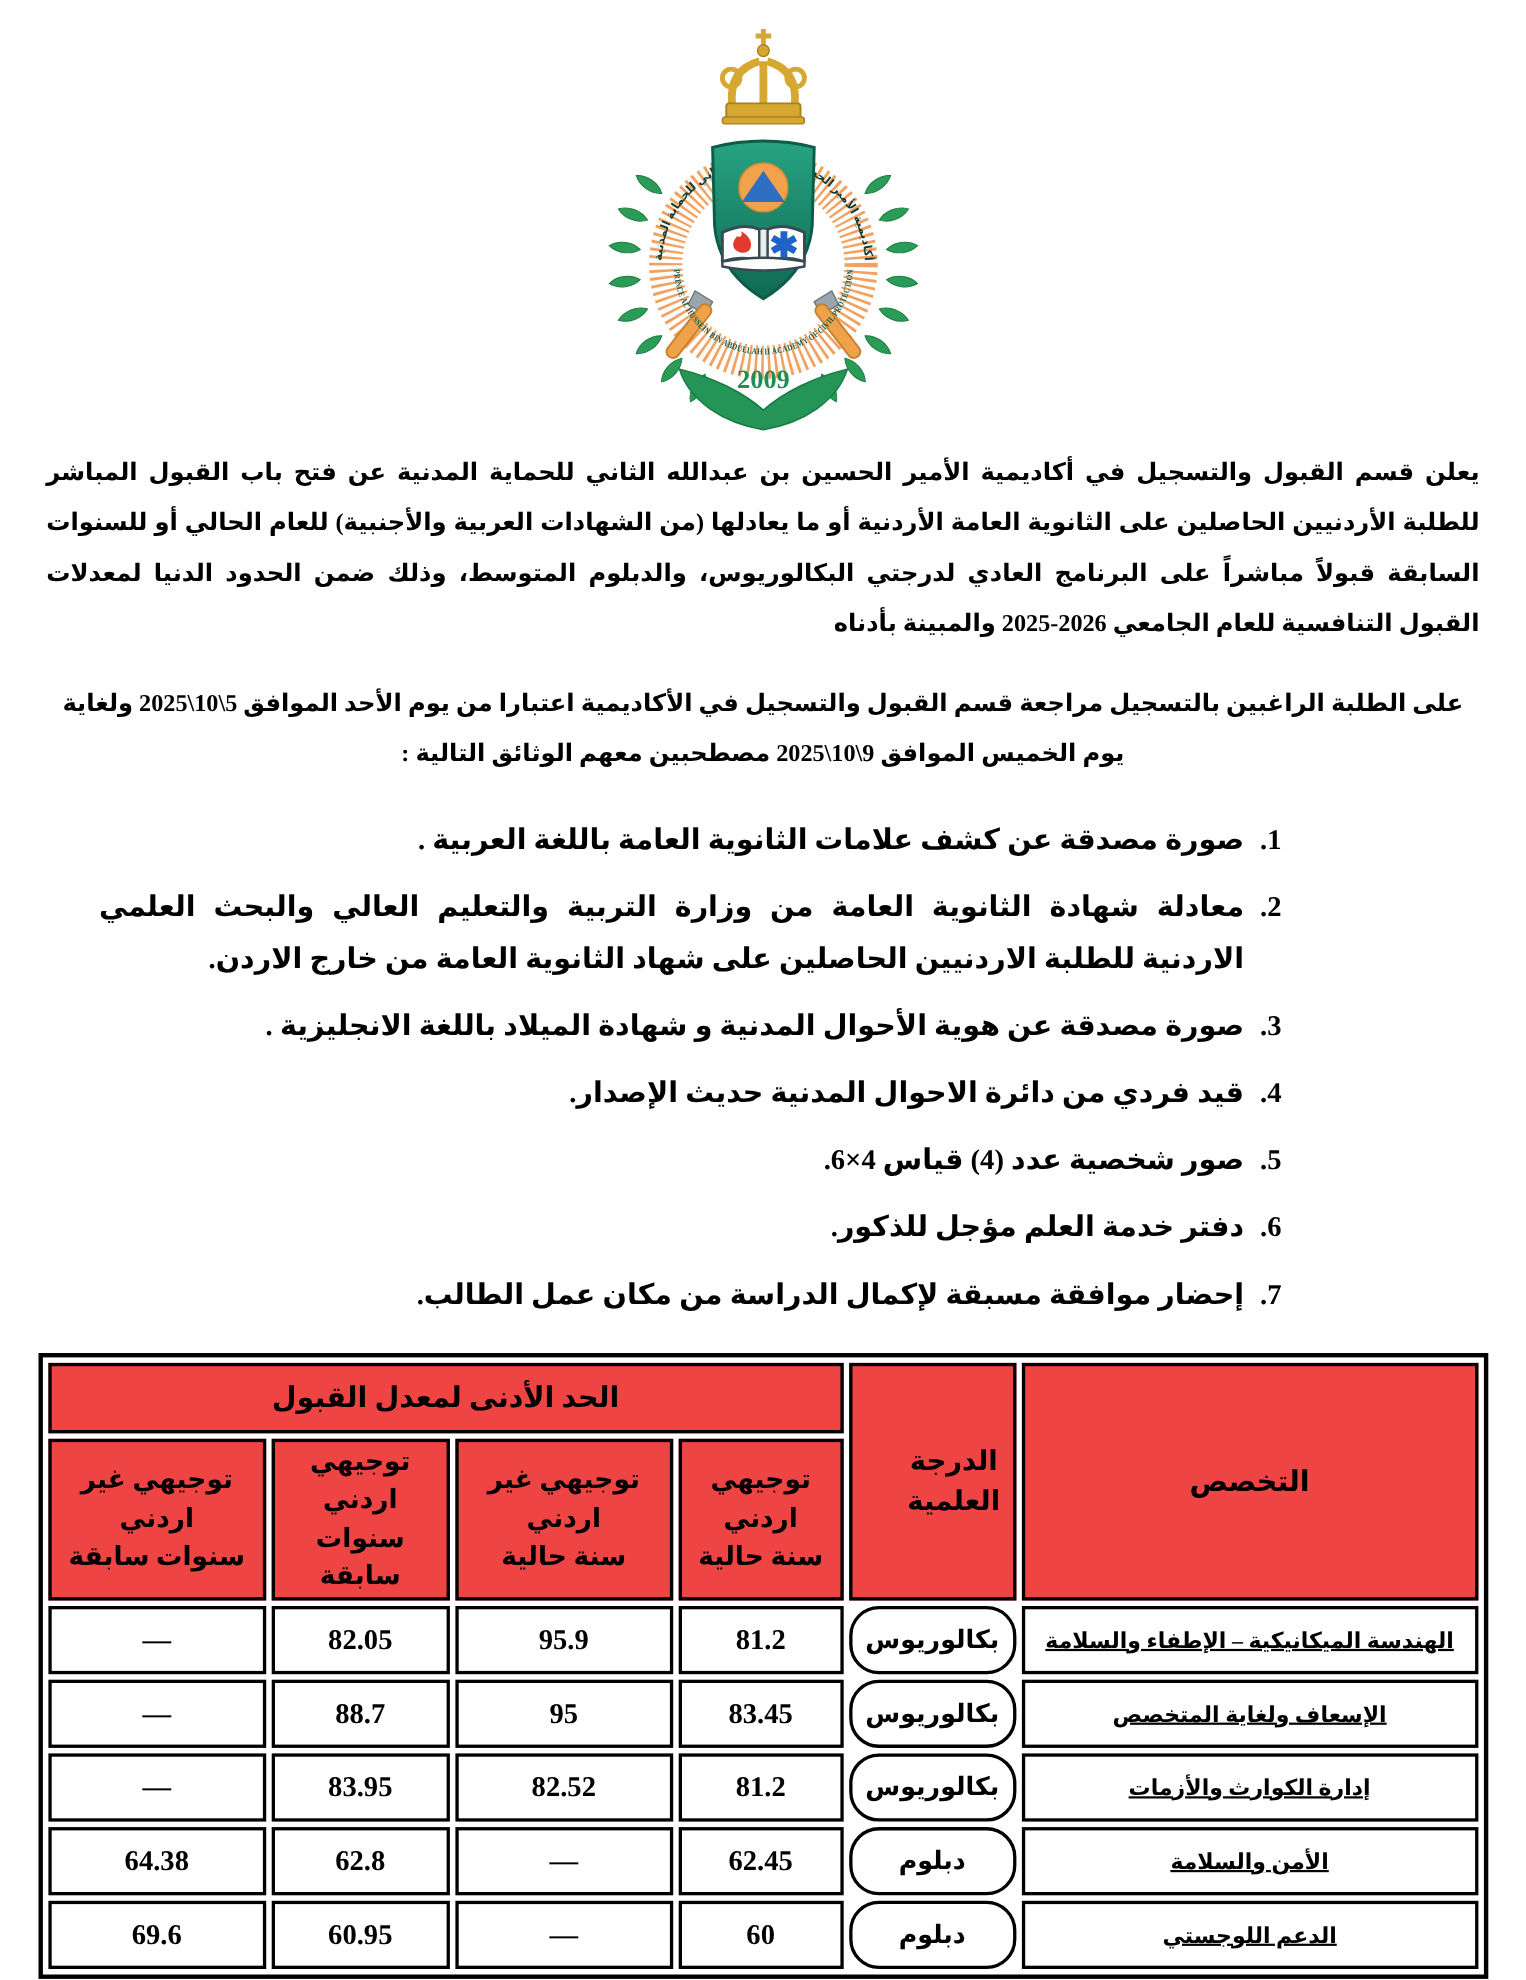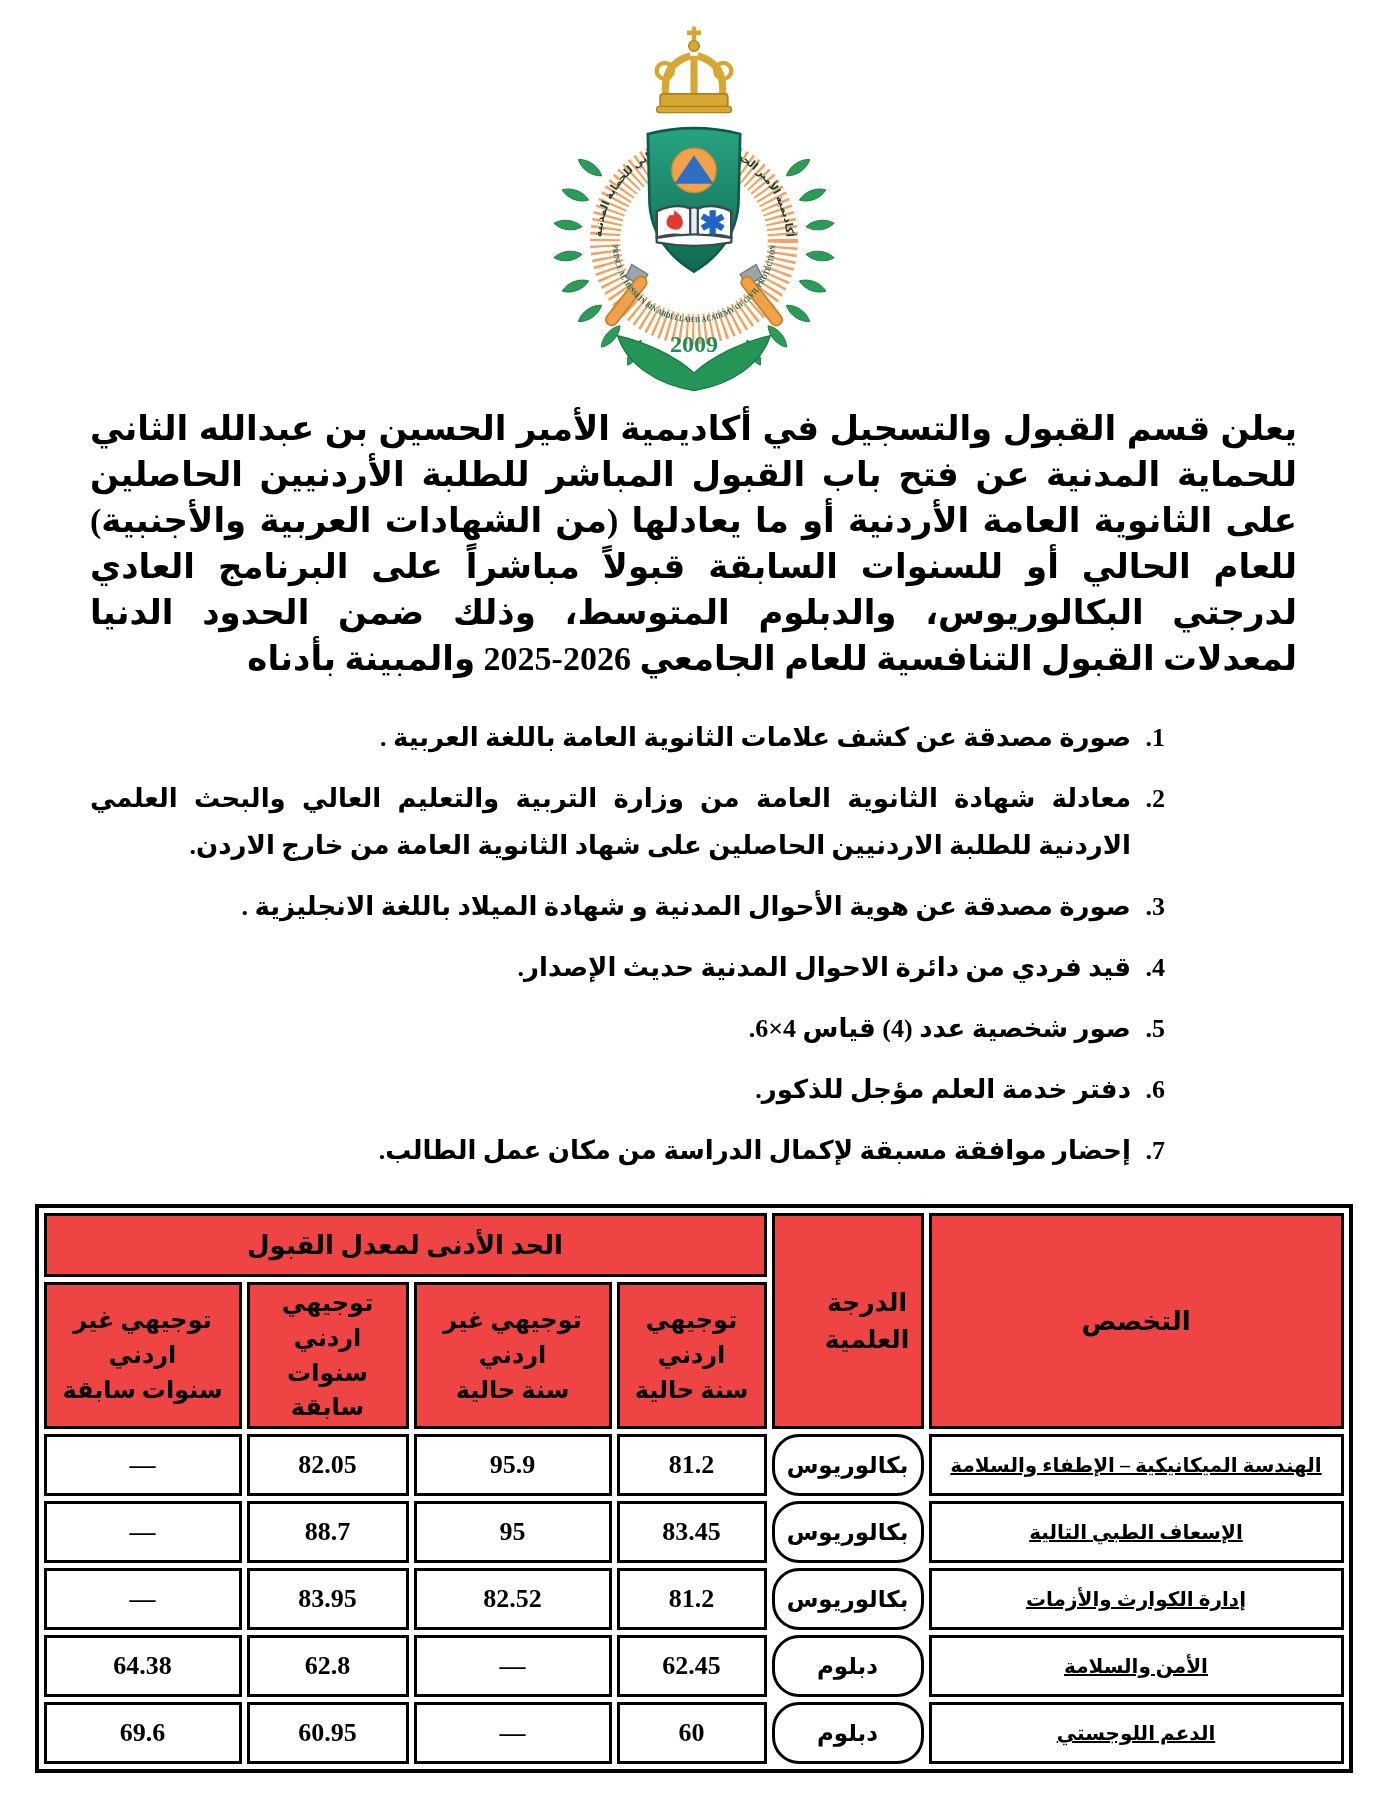--- a/index.html
+++ b/index.html
@@ -2,21 +2,21 @@
 <html lang="ar" dir="rtl"><head>
 <meta charset="utf-8">
 <style>
   html,body{margin:0;padding:0;background:#fff;}
   .page{
     position:relative;width:1387px;height:1800px;margin:0 auto;background:#ffffff;
     direction:rtl;font-family:"Liberation Serif","DejaVu Sans",serif;font-weight:bold;color:#000;
     overflow:hidden;
   }
   .logo-wrap{text-align:center;padding-top:14px;line-height:0;}
-  .para{margin:0 90px;font-size:34px;line-height:46px;text-align:justify;}
+  .para{margin:0 42px;font-size:22px;line-height:46px;text-align:justify;}
   .para.p1{margin-top:10px;}
   .para.p2{margin-top:26px;text-align:center;}
   ol.docs{
     margin:32px 90px 0 90px;padding:0 158px 0 0;
     font-size:26px;line-height:47px;
   }
   ol.docs li{margin-bottom:14px;text-align:justify;padding-right:8px;}
   ol.docs li::marker{font-weight:bold;}
   table.admission{
     margin:30px auto 0 auto;width:1312px;table-layout:fixed;
@@ -120,20 +120,21 @@
 
       <text font-size="9" fill="#15604e" font-weight="bold" letter-spacing="0.3">
         <textPath href="#arcEn" startOffset="50%" text-anchor="middle" textLength="278" lengthAdjust="spacingAndGlyphs">PRINCE AL HUSSEIN BIN ABDULLAH II ACADEMY OF CIVIL PROTECTION</textPath>
       </text>
 
       <text x="170" y="381" text-anchor="middle" font-size="27" fill="#1f8e55" font-weight="bold" font-family="Liberation Serif, serif">2009</text>
     </svg>
   </div>
 
   <p class="para p1">يعلن قسم القبول والتسجيل في أكاديمية الأمير الحسين بن عبدالله الثاني للحماية المدنية عن فتح باب القبول المباشر للطلبة الأردنيين الحاصلين على الثانوية العامة الأردنية أو ما يعادلها (من الشهادات العربية والأجنبية) للعام الحالي أو للسنوات السابقة قبولاً مباشراً على البرنامج العادي لدرجتي البكالوريوس، والدبلوم المتوسط، وذلك ضمن الحدود الدنيا لمعدلات القبول التنافسية للعام الجامعي 2026-2025 والمبينة بأدناه</p>
+  <p class="para p2">على الطلبة الراغبين بالتسجيل مراجعة قسم القبول والتسجيل في الأكاديمية اعتبارا من يوم الأحد الموافق 5\10\2025 ولغاية يوم الخميس الموافق 9\10\2025 مصطحبين معهم الوثائق التالية :</p>
 
   <ol class="docs">
     <li>صورة مصدقة عن كشف علامات الثانوية العامة باللغة العربية .</li>
     <li>معادلة شهادة الثانوية العامة من وزارة التربية والتعليم العالي والبحث العلمي الاردنية للطلبة الاردنيين الحاصلين على شهاد الثانوية العامة من خارج الاردن.</li>
     <li>صورة مصدقة عن هوية الأحوال المدنية و شهادة الميلاد باللغة الانجليزية .</li>
     <li>قيد فردي من دائرة الاحوال المدنية حديث الإصدار.</li>
     <li>صور شخصية عدد (4) قياس 4×6.</li>
     <li>دفتر خدمة العلم مؤجل للذكور.</li>
     <li>إحضار موافقة مسبقة لإكمال الدراسة من مكان عمل الطالب.</li>
   </ol>
@@ -172,21 +173,21 @@
     <tbody>
       <tr>
         <td class="spec">الهندسة الميكانيكية – الإطفاء والسلامة</td>
         <td class="deg">بكالوريوس</td>
         <td class="val">81.2</td>
         <td class="val">95.9</td>
         <td class="val">82.05</td>
         <td class="val">—</td>
       </tr>
       <tr>
-        <td class="spec">الإسعاف الطبي التالية</td>
+        <td class="spec">الإسعاف ولغاية المتخصص</td>
         <td class="deg">بكالوريوس</td>
         <td class="val">83.45</td>
         <td class="val">95</td>
         <td class="val">88.7</td>
         <td class="val">—</td>
       </tr>
       <tr>
         <td class="spec">إدارة الكوارث والأزمات</td>
         <td class="deg">بكالوريوس</td>
         <td class="val">81.2</td>

